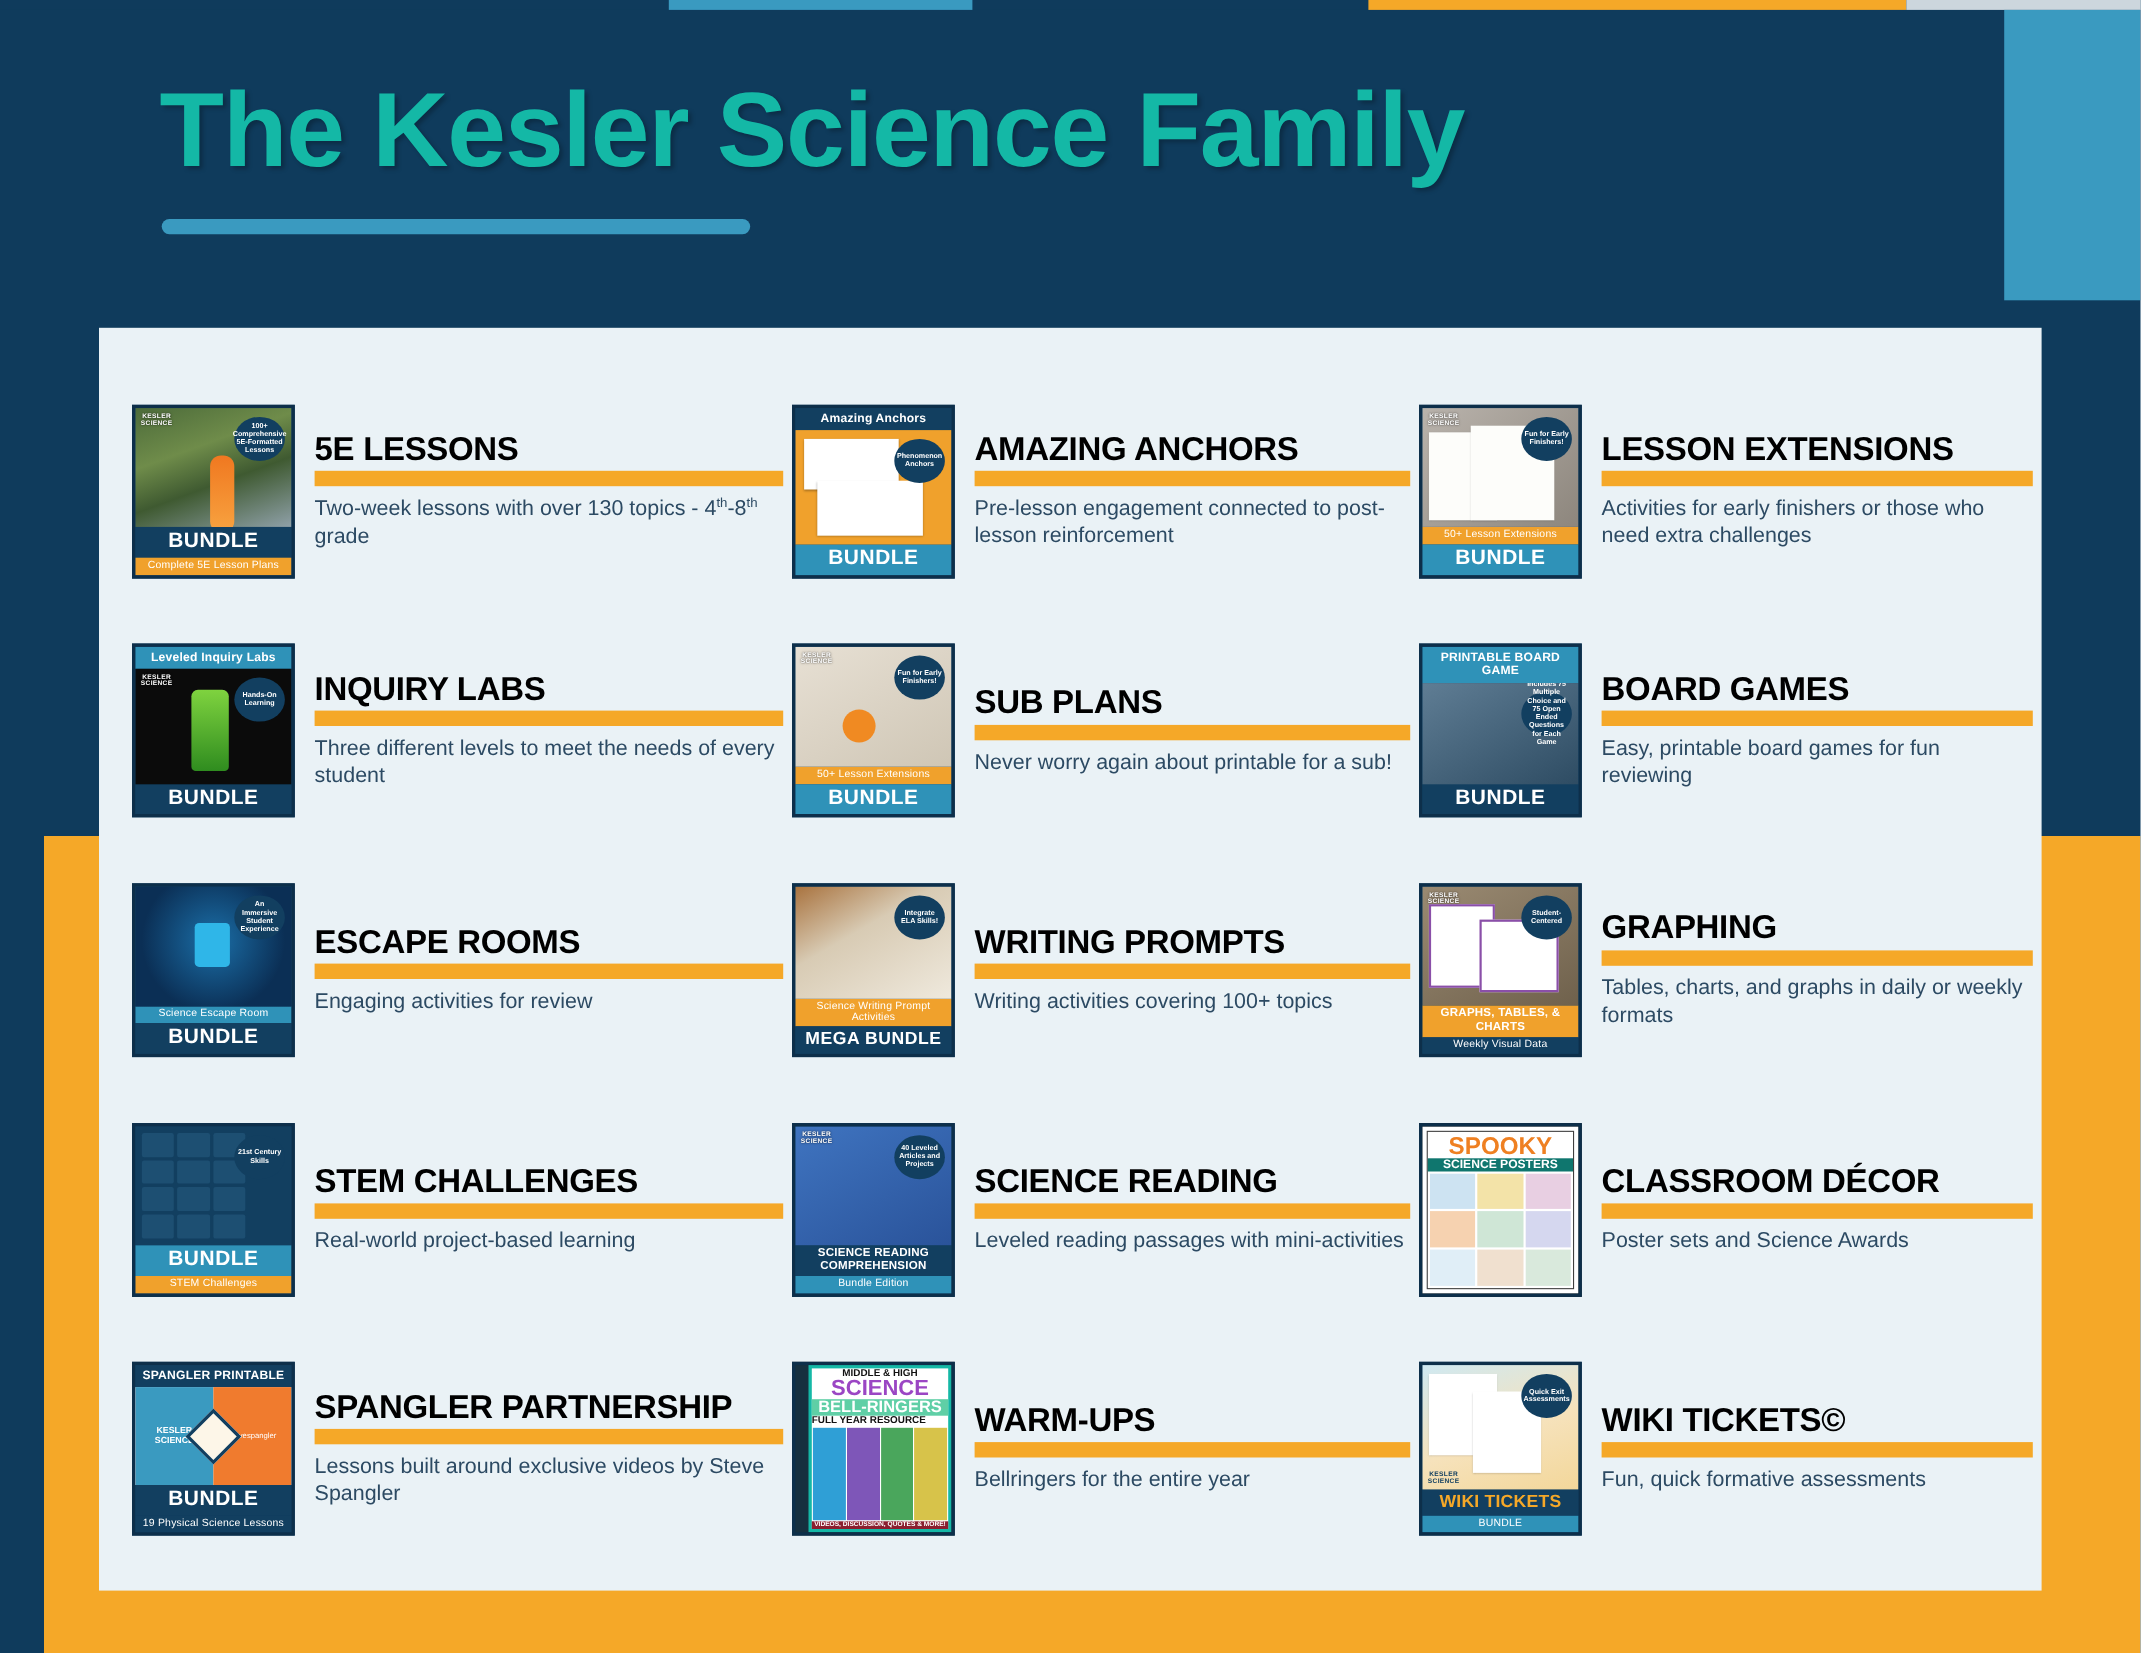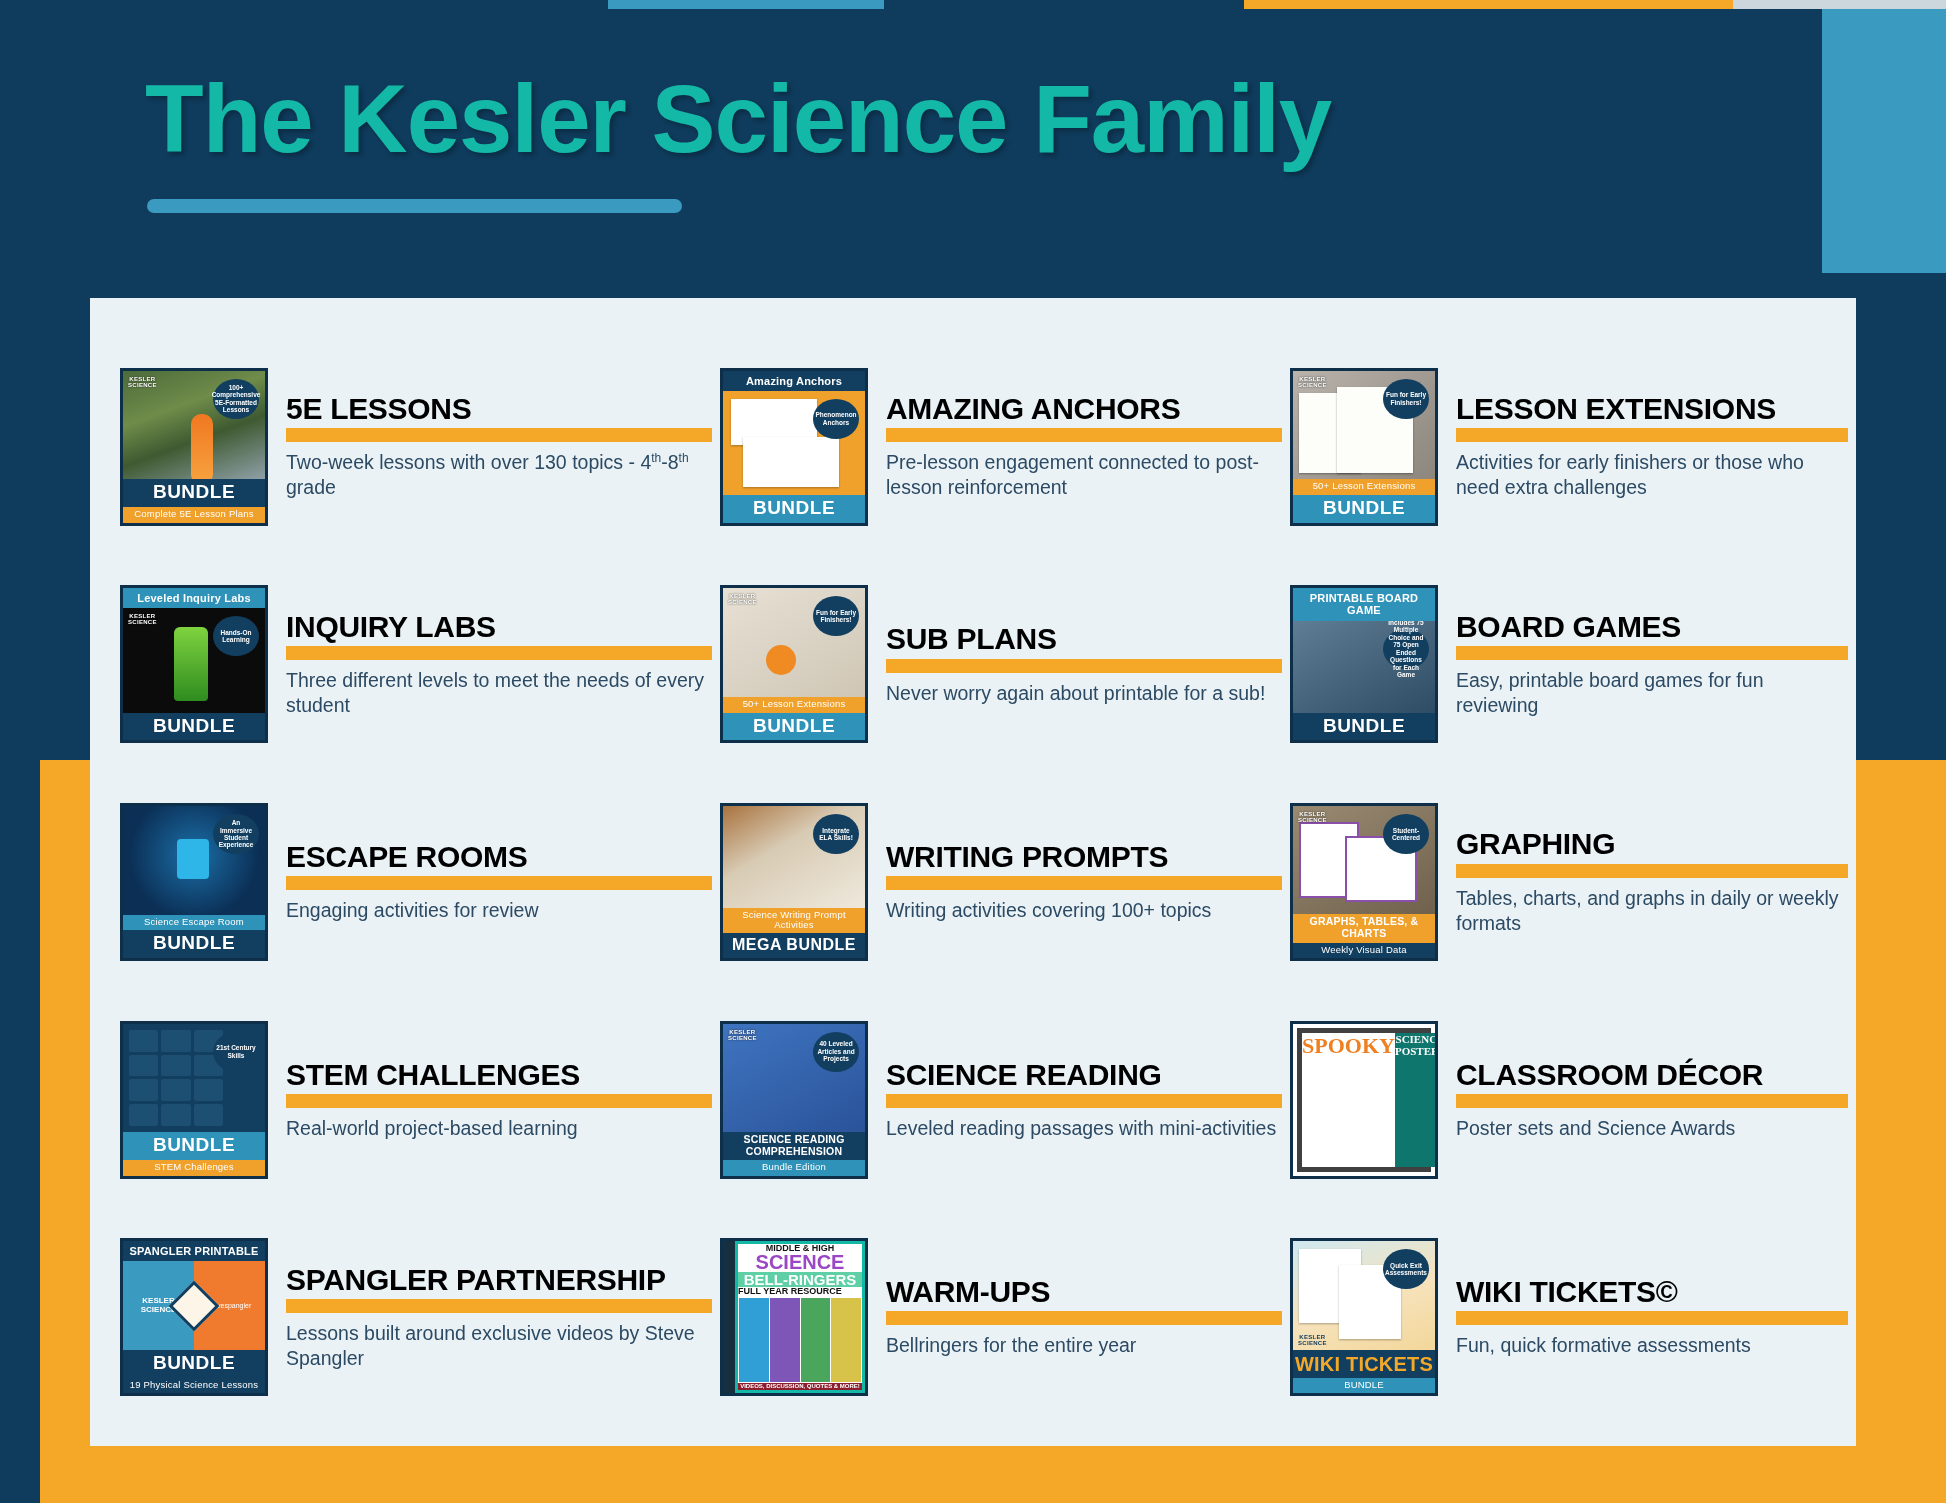--- a/index.html
+++ b/index.html
@@ -475,21 +475,21 @@
         <div class="texts">
           <div class="item-title">SCIENCE READING</div>
           <div class="rule"></div>
           <div class="item-desc">Leveled reading passages with mini-activities</div>
         </div>
       </div>
 
       <div class="item">
         <div class="thumb" style="background:#0d1b24;">
           <div class="thumb-art art-spooky">
-            <div style="position:absolute;inset:4px;background:#fff;border:5px solid #404040;display:flex;flex-direction:row;font-family:Liberation Serif, serif;">
+            <div style="position:absolute;inset:4px;background:#fff;border:1px solid #404040;display:flex;flex-direction:column;">
               <div style="color:#ef8022;font-weight:bold;font-size:22px;text-align:center;line-height:1;padding-top:2px;">SPOOKY</div>
               <div style="background:#0f766e;color:#fff;font-weight:bold;font-size:11px;text-align:center;">SCIENCE POSTERS</div>
               <div style="flex:1;display:grid;grid-template-columns:repeat(3,1fr);gap:2px;padding:2px;">
                 <div style="background:#cde3f2;"></div>
                   <div style="background:#f3e3a8;"></div>
                   <div style="background:#e8cfe2;"></div>
                 <div style="background:#f6d2b0;"></div>
                   <div style="background:#cfe6d6;"></div>
                   <div style="background:#d5d7ef;"></div>
                 <div style="background:#e0eef7;"></div>
@@ -552,21 +552,21 @@
       </div>
 
       <div class="item">
         <div class="thumb">
           <div class="thumb-art art-wiki">
             <div style="position:absolute;left:6px;top:8px;width:62px;height:74px;background:#fff;box-shadow:0 1px 2px rgba(0,0,0,.3);"></div>
             <div style="position:absolute;left:46px;top:24px;width:62px;height:74px;background:#fff;box-shadow:0 1px 2px rgba(0,0,0,.3);"></div>
             <div class="ks-logo" style="left:5px;top:auto;bottom:4px;color:#123f60;text-shadow:none;">KESLER<br>SCIENCE</div>
             <div class="badge">Quick Exit Assessments</div>
           </div>
-          <div class="thumb-cap cap-navy" style="color:#f5a828;font-size:20px;font-weight:bold;padding:3px 0;">WIKI TICKETS</div>
+          <div class="thumb-cap cap-navy" style="color:#f5a828;font-size:16px;font-weight:bold;padding:3px 0;">WIKI TICKETS</div>
           <div class="thumb-cap cap-teal cap-sub">BUNDLE</div>
         </div>
         <div class="texts">
           <div class="item-title">WIKI TICKETS©</div>
           <div class="rule"></div>
           <div class="item-desc">Fun, quick formative assessments</div>
         </div>
       </div>
 
     </div>

